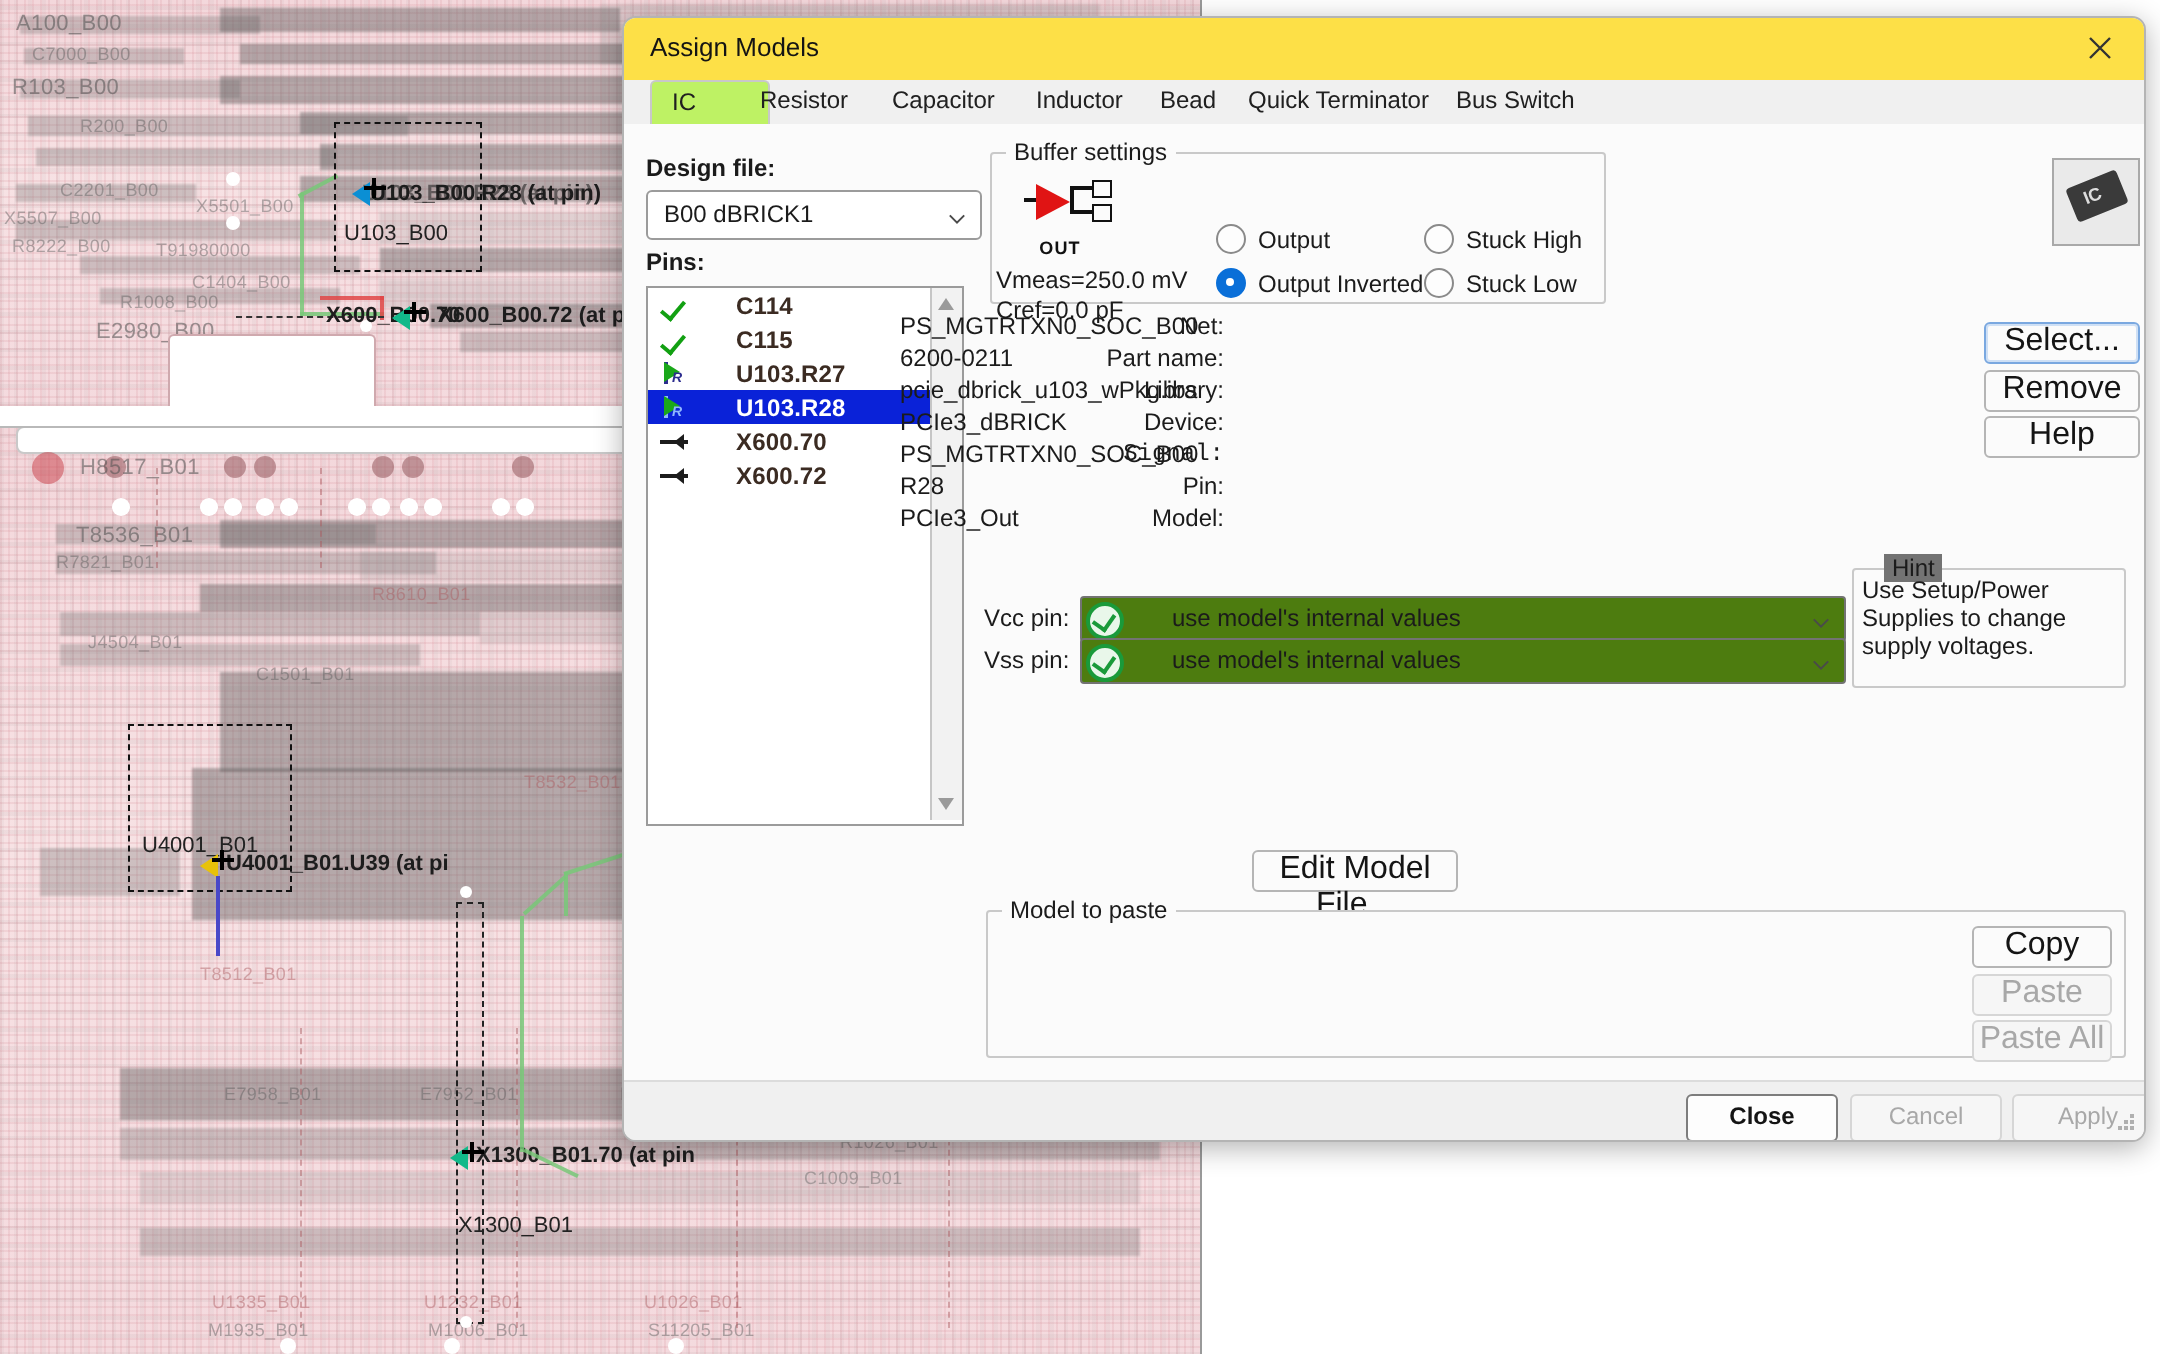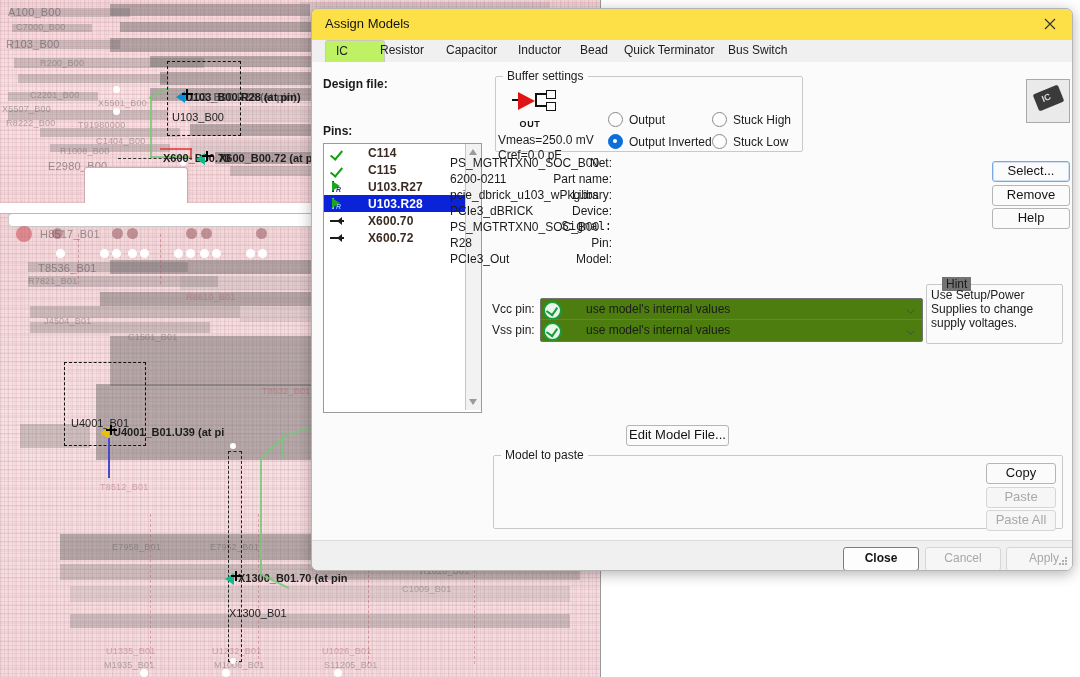--- a/index.html
+++ b/index.html
@@ -161,21 +161,21 @@
 
   
   #ic-thumb{position:absolute;left:714px;top:17px;width:42px;height:42px;background:#eaeaea;
     border:1px solid #a9a9a9;}
   #ic-thumb .chip{position:absolute;left:8px;top:9px;width:27px;height:18px;background:#3a3a3a;
     transform:rotate(-22deg);border-radius:2px;}
   #ic-thumb .chip::after{content:"IC";position:absolute;left:7px;top:3px;font-size:9px;color:#ddd;font-weight:700;}
 
   
   .btn{position:absolute;background:#fbfbfb;border:1px solid #b5b5b5;border-radius:3px;
-    font-size:13px;color:#141414;text-align:center;cursor:default;}
+    font-size:16px;color:#141414;text-align:center;cursor:default;}
   .btn.focus{border:1px solid #7aa8e0;box-shadow:0 0 0 1px #cfe0f5 inset;}
   .btn.disabled{color:#a8a8a8;background:#f6f6f6;border-color:#d6d6d6;}
   .btn.default{border:1px solid #7d7d7d;font-weight:700;background:#fdfdfd;}
 
   
   #paste-gb{position:absolute;left:181px;top:393px;width:568px;height:72px;
     border:1px solid #c9c9c9;border-radius:2px;background:#fbfbfb;}
   #paste-gb-title{position:absolute;left:189px;top:386px;background:#fbfbfb;padding:0 4px;font-size:12px;color:#1b1b1b;}
 
   
@@ -392,20 +392,28 @@
     <div class="tab" style="left:124px;">Capacitor</div>
     <div class="tab" style="left:196px;">Inductor</div>
     <div class="tab" style="left:258px;">Bead</div>
     <div class="tab" style="left:302px;">Quick Terminator</div>
     <div class="tab" style="left:406px;">Bus Switch</div>
   </div>
 
   <div id="tabbody">
 
     <div class="lbl b" style="left:11px;top:15px;">Design file:</div>
+    <div id="design-combo">
+      <span class="val">B00 dBRICK1</span>
+      <span class="chev">
+        <svg width="9" height="9" viewBox="0 0 10 10">
+            <path d="M1 3 L5 7 L9 3" stroke="#4a4a4a" stroke-width="1.1" fill="none"></path>
+          </svg>
+      </span>
+    </div>
 
     <div class="lbl b" style="left:11px;top:62px;">Pins:</div>
     <div id="pins-list">
       <div id="pins-rows">
         <div class="pin-row">
           <span class="pin-ic ic-check"></span>
           <span class="pin-name">C114</span>
         </div>
         <div class="pin-row">
           <span class="pin-ic ic-check"></span>

